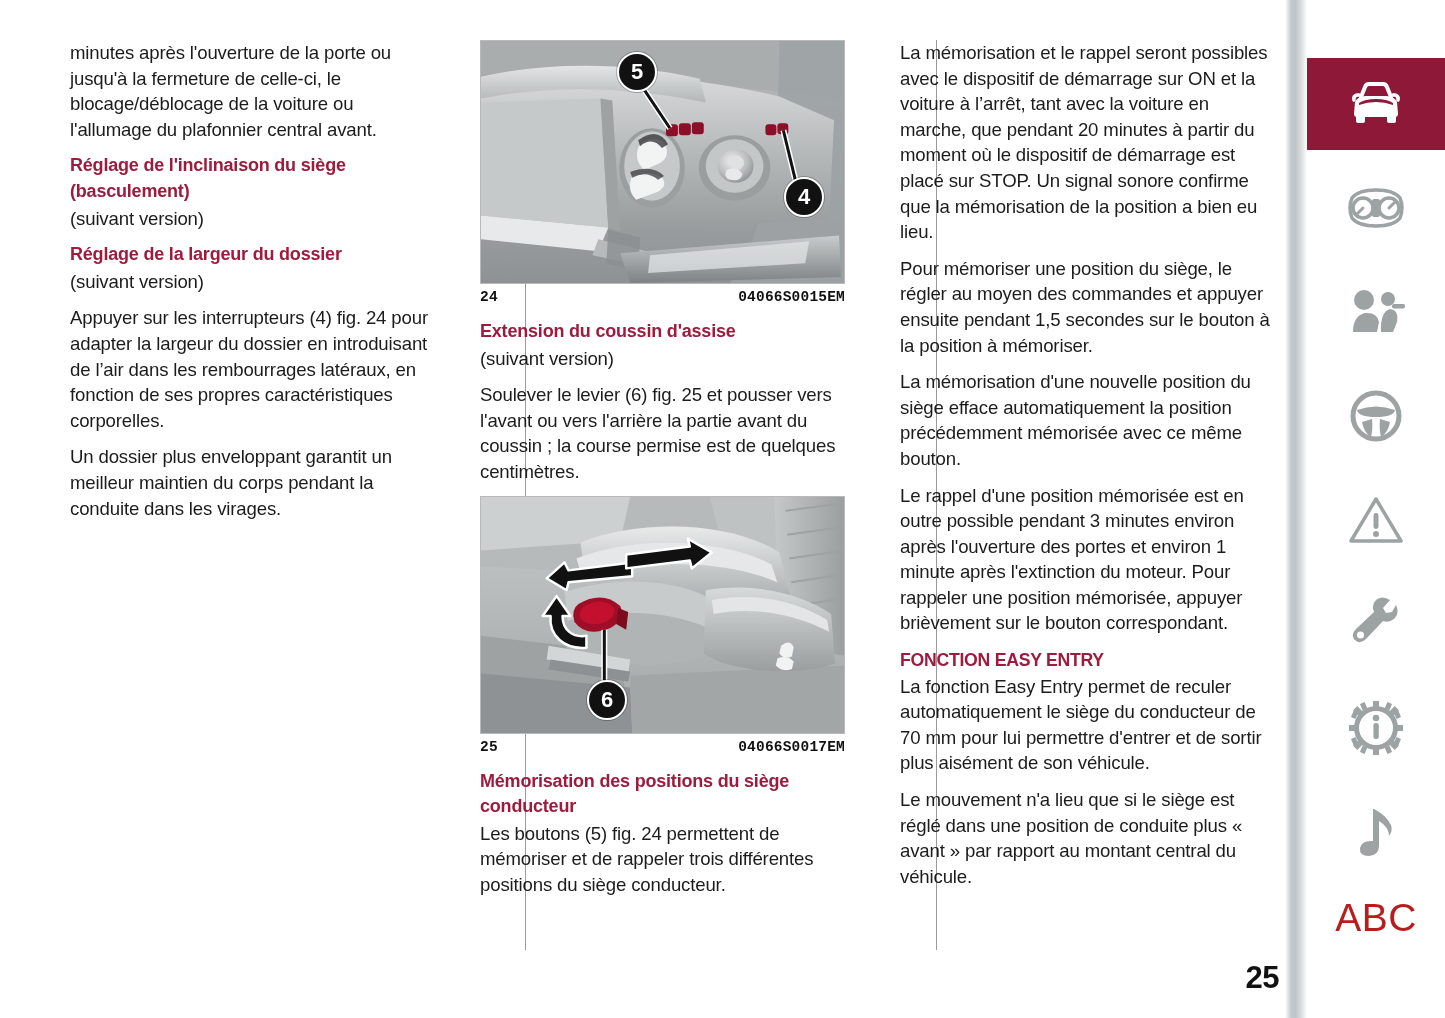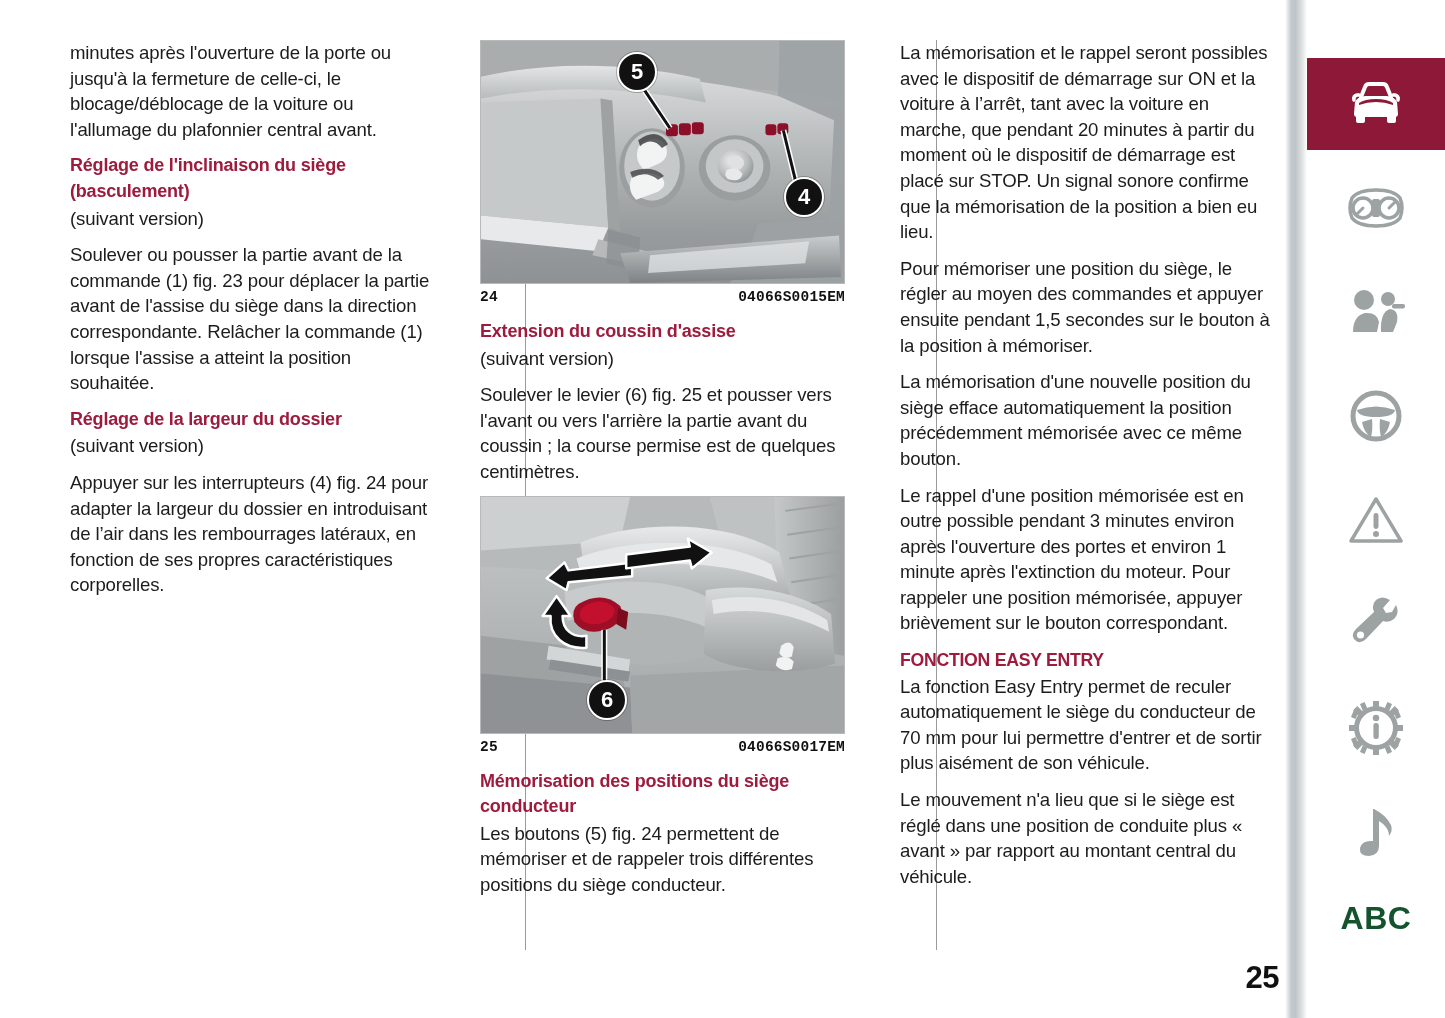--- a/index.html
+++ b/index.html
@@ -163,44 +163,44 @@
   #page-number {
     position: absolute;
     right: 166px;
     bottom: 22px;
     font-size: 31px;
     font-weight: bold;
     color: #111;
     letter-spacing: -0.5px;
   }
   #abc-label {
-    font-size: 32px;
-    font-weight: bold;
-    color: #14532d;
+    font-size: 39px;
+    font-weight: normal;
+    color: #b91c1c;
     letter-spacing: 0.5px;
   }
 </style>
 </head>
 <body>
 
 <div id="page">
 
   <div id="content">
 
     <div class="col-divider" id="divider-1"></div>
     <div class="col-divider" id="divider-2"></div>
 
     <div class="col col-1">
       <p class="body-text">minutes après l'ouverture de la porte ou jusqu'à la fermeture de celle-ci, le blocage/déblocage de la voiture ou l'allumage du plafonnier central avant.</p>
       <h2 class="sec-head">Réglage de l'inclinaison du siège (basculement)</h2>
       <p class="sub-note">(suivant version)</p>
-      <p class="body-text">Soulever ou pousser la partie avant de la commande (1) fig. 23 pour déplacer la partie avant de l'assise du siège dans la direction correspondante. Relâcher la commande (1) lorsque l'assise a atteint la position souhaitée.</p>
       <h2 class="sec-head">Réglage de la largeur du dossier</h2>
       <p class="sub-note">(suivant version)</p>
       <p class="body-text">Appuyer sur les interrupteurs (4) fig. 24 pour adapter la largeur du dossier en introduisant de l’air dans les rembourrages latéraux, en fonction de ses propres caractéristiques corporelles.</p>
+      <p class="body-text">Un dossier plus enveloppant garantit un meilleur maintien du corps pendant la conduite dans les virages.</p>
     </div>
 
     <div class="col col-2">
 
       <div class="figure" id="fig24">
         <div class="fig-frame">
           <svg viewBox="0 0 365 244" preserveAspectRatio="none" style="position:absolute;inset:0;width:100%;height:100%;">
             <defs>
               <linearGradient id="g24bg" x1="0" y1="0" x2="0" y2="1">
                 <stop offset="0" stop-color="#b9bcbd"></stop>

